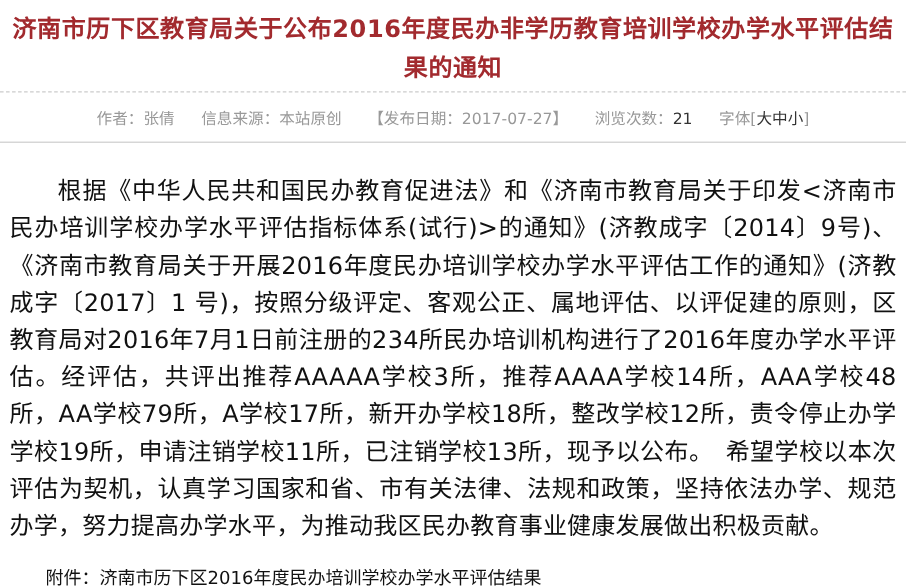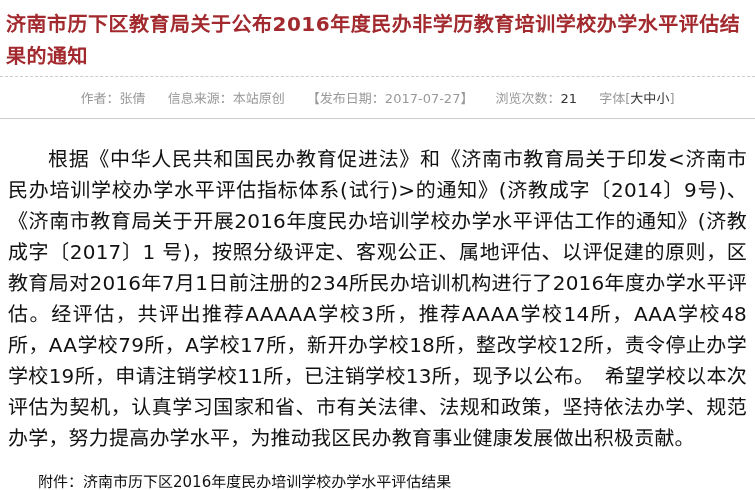--- a/index.html
+++ b/index.html
@@ -13,21 +13,21 @@
   *{box-sizing:border-box;margin:0;padding:0;}
   html,body{background:var(--bg);}
   .page{
     width:755px;height:490px;background:var(--bg);
     font-family:"DejaVu Sans","Liberation Sans",sans-serif;
     overflow:hidden;position:relative;
   }
   .title{
     color:var(--title-color);
     font-size:20px;font-weight:bold;
-    line-height:32px;
+    text-align:center;line-height:32px;
     margin:8px 6px 0 6px;
     letter-spacing:0.5px;
   }
   .dashed-divider{
     border-top:1px dashed var(--divider);
     margin-top:4px;
   }
   .meta-row{
     text-align:center;
     color:var(--meta-gray);

